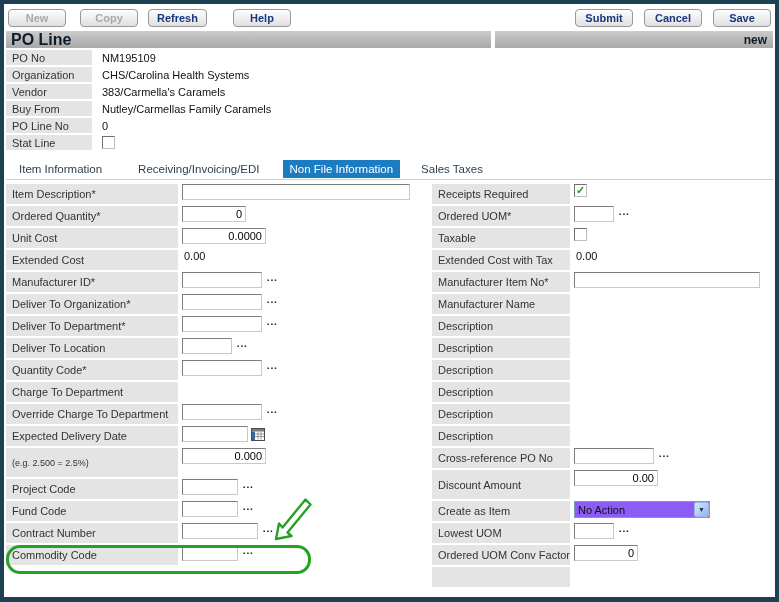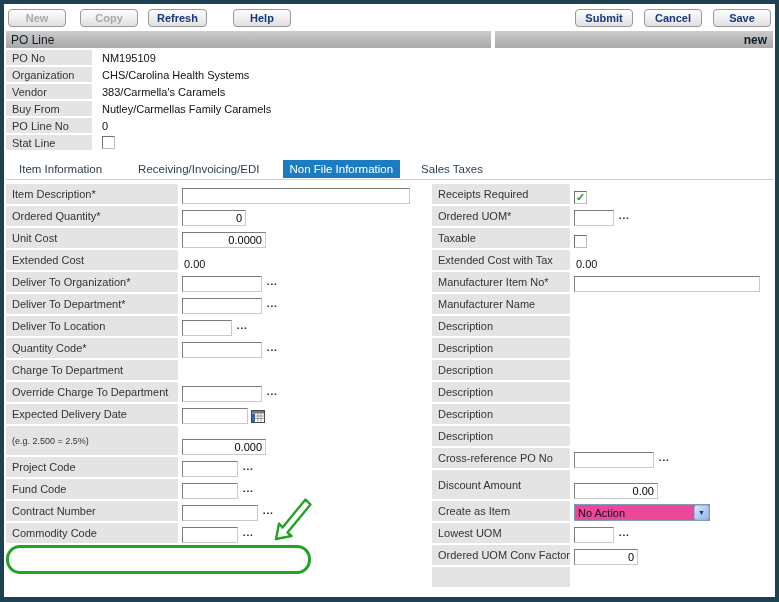--- a/index.html
+++ b/index.html
@@ -9,21 +9,21 @@
 
   .toolbar { display:flex; justify-content:space-between; align-items:center; height:24px; padding:0 2px; }
   .tb-left, .tb-right { display:flex; align-items:center; }
   .tbtn { height:18px; min-width:58px; border:1px solid #989898; border-radius:4px;
           background:linear-gradient(#fefefe,#e0e0e0); color:#17377e; font-weight:bold;
           font-size:11px; font-family:inherit; padding:0 8px; cursor:pointer; }
   .tbtn.disabled { color:#a9a9a9; }
 
   .titlebar { display:flex; height:17px; margin:1px 0 2px 0; gap:4px; }
   .titlebar-left { flex:1; background:linear-gradient(#cccccc,#a8a8a8); display:flex; align-items:center;
-                   padding-left:5px; font-weight:normal; font-size:12px; color:#0d1c2b; }
+                   padding-left:5px; font-weight:bold; font-size:16px; color:#0d1c2b; }
   .titlebar-right { width:278px; background:linear-gradient(#cccccc,#a8a8a8); display:flex; align-items:center;
                     justify-content:flex-end; padding-right:6px; font-weight:bold; font-size:12px; color:#0d1c2b; }
 
   .po-header { margin-top:2px; }
   .ph-row { display:flex; align-items:center; height:15px; margin-bottom:2px; }
   .ph-label { width:86px; background:#e4e4e4; height:100%; display:flex; align-items:center;
               padding-left:6px; font-size:11px; color:#333; white-space:nowrap; }
   .ph-val { padding-left:10px; font-size:11px; color:#111; display:flex; align-items:center; }
 
   .cb { width:13px; height:13px; border:1px solid; border-color:#707070 #bdbdbd #bdbdbd #707070;
@@ -32,35 +32,35 @@
 
   .tabbar { margin-top:8px; height:22px; border-bottom:1px solid #cfcfcf; display:flex; align-items:center;
             font-size:11.5px; font-weight:normal; color:#2d3e50; }
   .tab { padding:3px 7px; cursor:pointer; white-space:nowrap; }
   .tab.selected { background:#1c7cc1; color:#fff; }
 
   .form { display:flex; margin-top:4px; }
   .col { display:flex; flex-direction:column; }
   .col-left { width:422px; margin-right:4px; }
   .col-right { flex:1; }
-  .frow { display:flex; align-items:flex-end; height:20px; margin-bottom:2px; }
+  .frow { display:flex; align-items:flex-start; height:20px; margin-bottom:2px; }
   .frow.tall { height:29px; }
   .flabel { height:100%; background:#e4e4e4; display:flex; flex-direction:column; justify-content:center;
             padding-left:6px; font-size:11px; color:#333; white-space:nowrap; overflow:hidden; }
   .col-left .flabel { width:172px; }
   .col-right .flabel { width:138px; }
   .sublabel { font-size:9px; color:#333; }
   .fval { flex:1; display:flex; align-items:center; padding-left:4px; }
   .tinput { height:16px; border:1px solid; border-color:#7c7c7c #c9c9c9 #c9c9c9 #7c7c7c;
             font-size:11px; font-family:inherit; padding:0 3px; background:#fff; }
   .tinput.num { text-align:right; }
   .static { font-size:11px; color:#111; padding-left:2px; }
   .dots { margin-left:5px; font-size:6px; letter-spacing:1.5px; color:#1a1a1a; cursor:pointer; }
   .cal-btn { margin-left:3px; display:inline-flex; cursor:pointer; }
-  .select { height:17px; width:136px; border:1px solid #7f9db9; background:#ec4899; display:flex;
+  .select { height:17px; width:136px; border:1px solid #7f9db9; background:#8b5cf6; display:flex;
             align-items:center; font-size:11px; color:#111; cursor:pointer;gap:16px; }
   .sel-text { flex:1; padding-left:3px; }
   .sel-btn { width:15px; height:15px; background:linear-gradient(135deg,#d9e7fb,#8fb4ea);
              border:1px solid #9ab8e2; border-radius:2px; display:flex; align-items:center;
              justify-content:center; font-size:7px; color:#123a6b; }
 
   .annot-oval { position:absolute; left:6px; top:545px; width:305px; height:29px;
                 border:3px solid #23a323; border-radius:14px; pointer-events:none; }
   .annot-arrow { position:absolute; left:268px; top:493px; pointer-events:none; }
 </style>
@@ -154,20 +154,29 @@
             <div class="fval">
               <input class="tinput num" type="text" value="0.0000" style="width: 84px;">
             </div>
           </div>
           <div class="frow">
             <div class="flabel">
               <span>Extended Cost</span>
             </div>
             <div class="fval">
               <span class="static">0.00</span>
+            </div>
+          </div>
+          <div class="frow">
+            <div class="flabel">
+              <span>Manufacturer ID*</span>
+            </div>
+            <div class="fval">
+              <input class="tinput" type="text" style="width: 80px;">
+              <span class="dots">▪▪▪</span>
             </div>
           </div>
           <div class="frow">
             <div class="flabel">
               <span>Deliver To Organization*</span>
             </div>
             <div class="fval">
               <input class="tinput" type="text" style="width: 80px;">
               <span class="dots">▪▪▪</span>
             </div>

